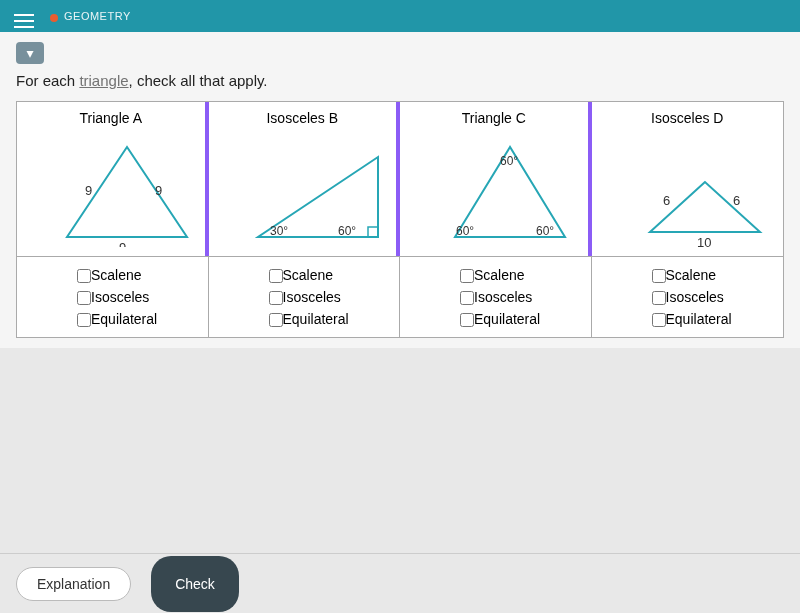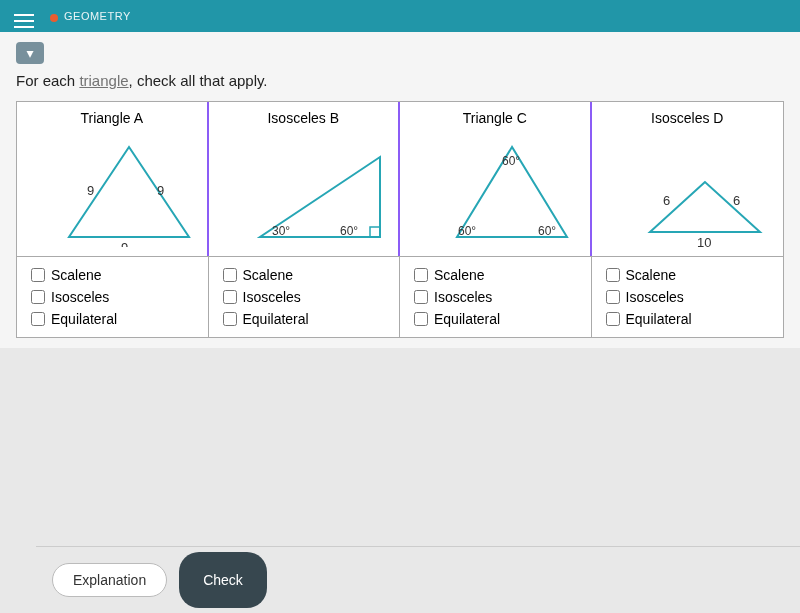--- a/index.html
+++ b/index.html
@@ -88,21 +88,21 @@
       background: white;
     }
 
     .triangles-row {
       display: grid;
       grid-template-columns: 1fr 1fr 1fr 1fr;
       border-bottom: 1px solid #aaa;
     }
 
     .triangle-cell {
-      border-right: 2px solid #8b5cf6;
+      border-right: 4px solid #8b5cf6;
       padding: 8px 8px 4px;
       display: flex;
       flex-direction: column;
       align-items: center;
     }
     .triangle-cell:last-child {
       border-right: none;
     }
 
     .triangle-label {
@@ -131,44 +131,43 @@
       display: flex;
       flex-direction: column;
       gap: 6px;
     }
     .checkbox-cell:last-child {
       border-right: none;
     }
 
     .checkbox-item {
       display: flex;
-      align-items: center;
-      gap: 6px;
-      font-size: 14px;
-      cursor: pointer;
+      align-items: flex-end;
+      font-size: 14px;
+      cursor: pointer;
+      margin-left: 46px;
     }
     .checkbox-item input[type="checkbox"] {
       width: 14px;
       height: 14px;
       cursor: pointer;
     }
 
     .bottom-bar {
       position: absolute;
       bottom: 0;
       left: 0;
       right: 0;
-      height: 67px;
+      height: 60px;
       background: #e8e8e8;
       display: flex;
       align-items: center;
       padding: 0 16px;
-      gap: 12px;
+      gap: 20px;
       border-top: 1px solid #ccc;
-      margin-left: 36px;
     }
 
     .btn-explanation {
       background: white;
       border: 1px solid #bbb;
       border-radius: 20px;
       padding: 8px 20px;
       font-size: 14px;
       cursor: pointer;
       color: #333;

